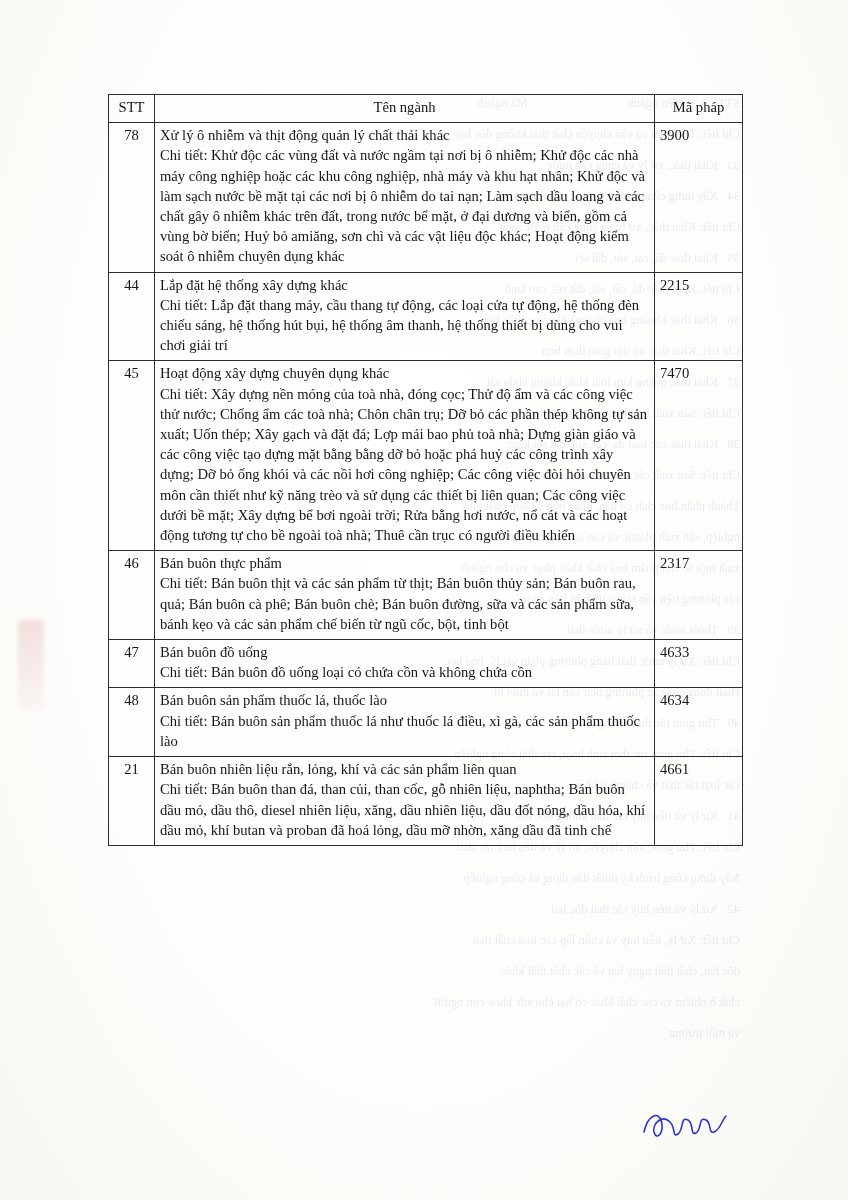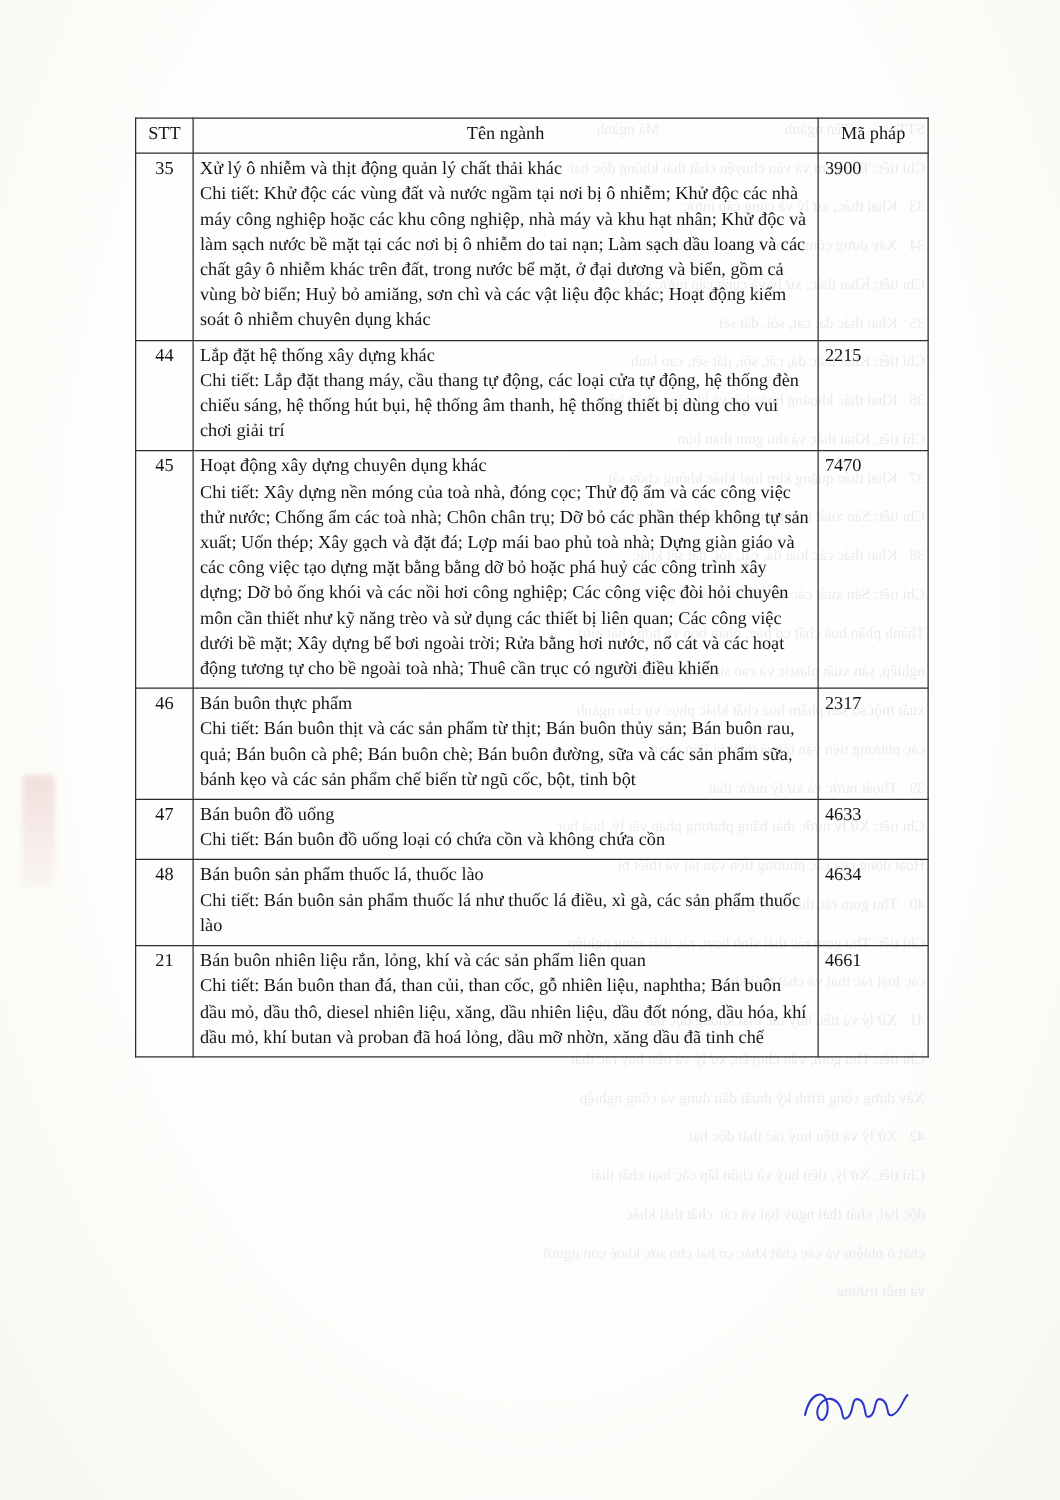--- a/index.html
+++ b/index.html
@@ -127,21 +127,21 @@
   </colgroup>
   <thead>
     <tr>
       <th class="h">STT</th>
       <th class="h">Tên ngành</th>
       <th class="h">Mã pháp</th>
     </tr>
   </thead>
   <tbody>
     <tr>
-      <td class="stt">35</td>
+      <td class="stt">78</td>
       <td class="name">
         <span class="ttl">Xử lý ô nhiễm và thịt động quản lý chất thải khác</span>
         <span class="det">Chi tiết: Khử độc các vùng đất và nước ngầm tại nơi bị ô nhiễm; Khử độc các nhà máy công nghiệp hoặc các khu công nghiệp, nhà máy và khu hạt nhân; Khử độc và làm sạch nước bề mặt tại các nơi bị ô nhiễm do tai nạn; Làm sạch dầu loang và các chất gây ô nhiễm khác trên đất, trong nước bể mặt, ở đại dương và biển, gồm cả vùng bờ biển; Huỷ bỏ amiăng, sơn chì và các vật liệu độc khác; Hoạt động kiểm soát ô nhiễm chuyên dụng khác</span>
       </td>
       <td class="code">3900</td>
     </tr>
     <tr>
       <td class="stt">44</td>
       <td class="name">
         <span class="ttl">Lắp đặt hệ thống xây dựng khác</span>

